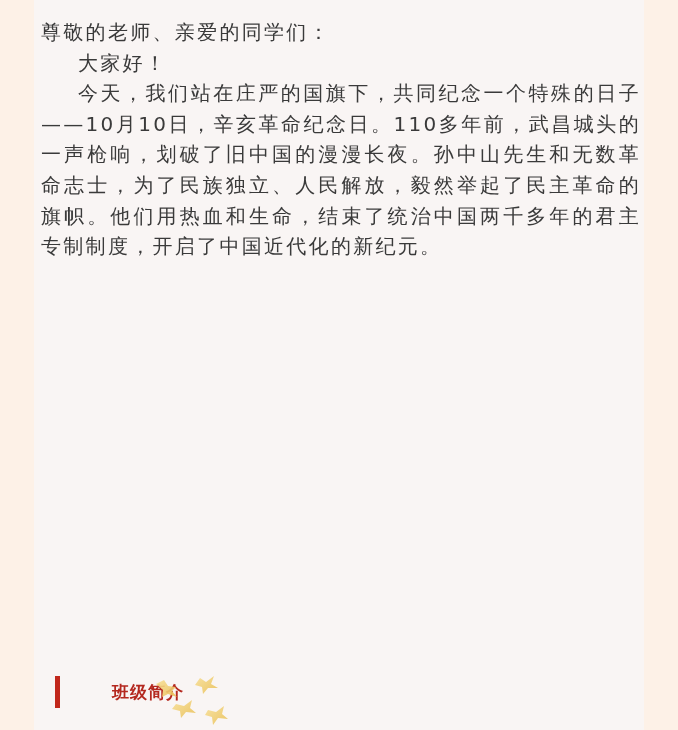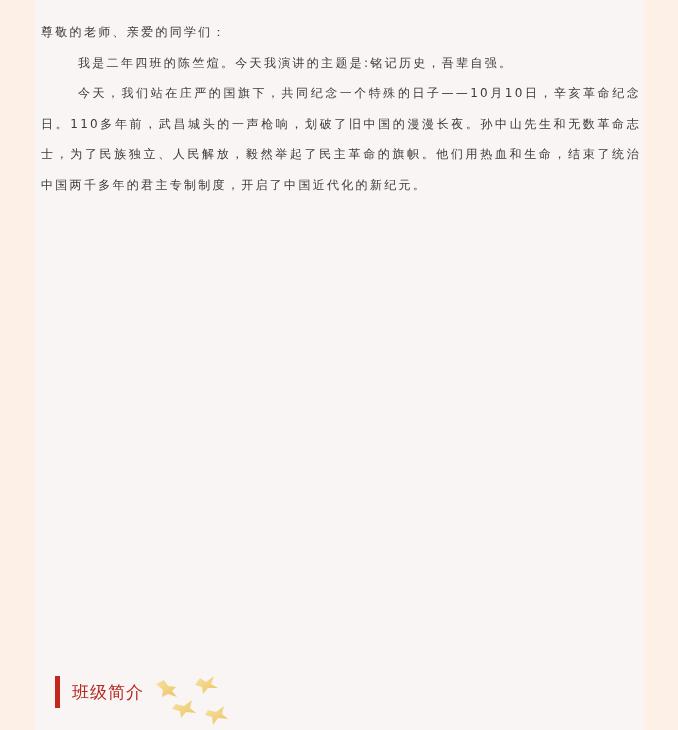--- a/index.html
+++ b/index.html
@@ -21,21 +21,21 @@
       width: 610px;
       height: 730px;
       background: #f9f5f4;
     }
     .speech {
       position: absolute;
       left: 41px;
       top: 17px;
       width: 600px;
       color: #3a3a3a;
-      font-size: 12px;
+      font-size: 20px;
       line-height: 30.6px;
       letter-spacing: 2.3px;
     }
     .speech p {
       margin: 0;
       text-align: justify;
     }
     .speech p.indent {
       text-indent: 37px;
     }
@@ -49,39 +49,40 @@
     }
     .section-bar {
       width: 5px;
       height: 32px;
       background: #c1271b;
       margin-right: 12px;
     }
     .section-title {
       color: #b4281f;
       font-size: 17px;
-      font-weight: normal;
+      font-weight: bold;
       letter-spacing: 1px;
+      margin-left: 40px;
     }
     .birds {
       position: absolute;
       left: 150px;
       top: 672px;
       width: 90px;
       height: 58px;
     }
   </style>
 </head>
 <body>
 
 <div class="panel"></div>
 
 <div class="speech">
   <p>尊敬的老师、亲爱的同学们：</p>
-  <p class="indent">我是二年四班的陈竺煊。今天我演讲的主题是:铭记历史，吾辈自强。</p>
+  <p class="indent">大家好！</p>
   <p class="indent">今天，我们站在庄严的国旗下，共同纪念一个特殊的日子——10月10日，辛亥革命纪念日。110多年前，武昌城头的一声枪响，划破了旧中国的漫漫长夜。孙中山先生和无数革命志士，为了民族独立、人民解放，毅然举起了民主革命的旗帜。他们用热血和生命，结束了统治中国两千多年的君主专制制度，开启了中国近代化的新纪元。</p>
 </div>
 
 <div class="section-header">
   <div class="section-bar"></div>
   <span class="section-title">班级简介</span>
 </div>
 
 <svg class="birds" viewBox="0 0 90 58" xmlns="http://www.w3.org/2000/svg">
   <defs>

